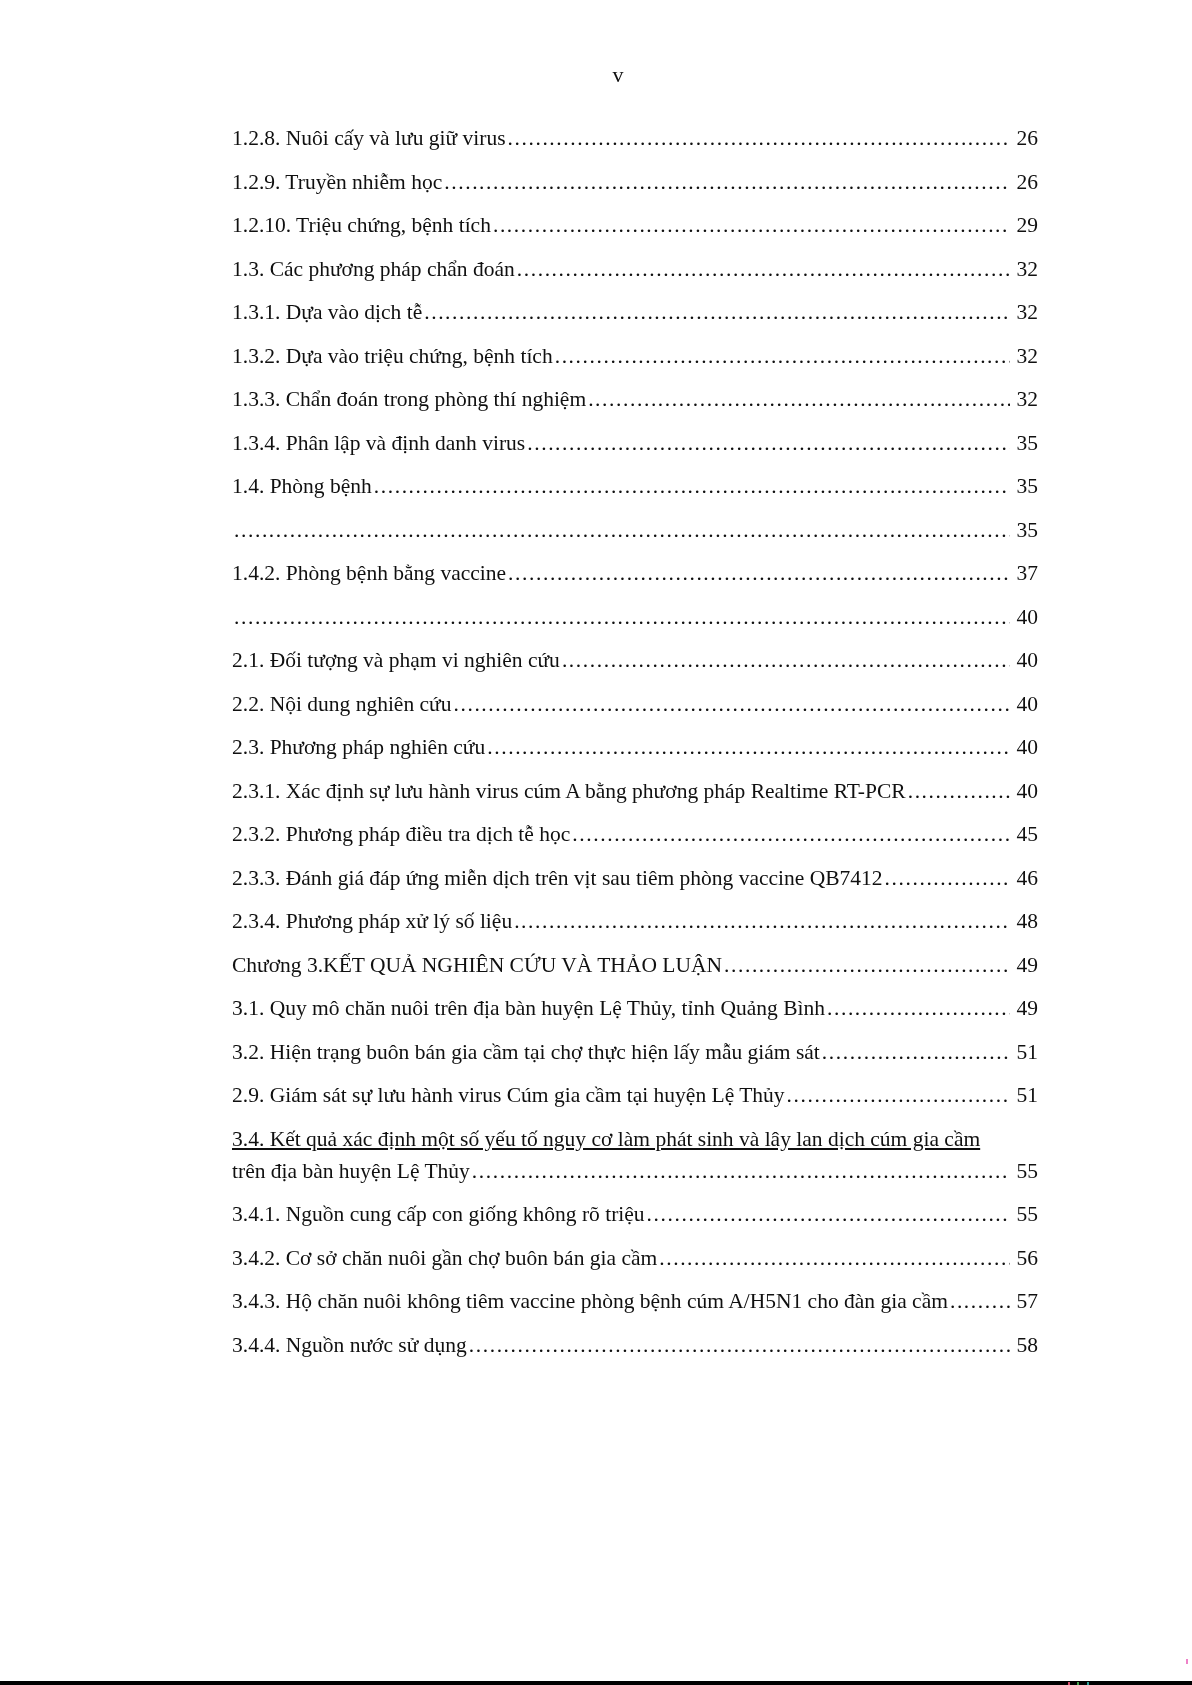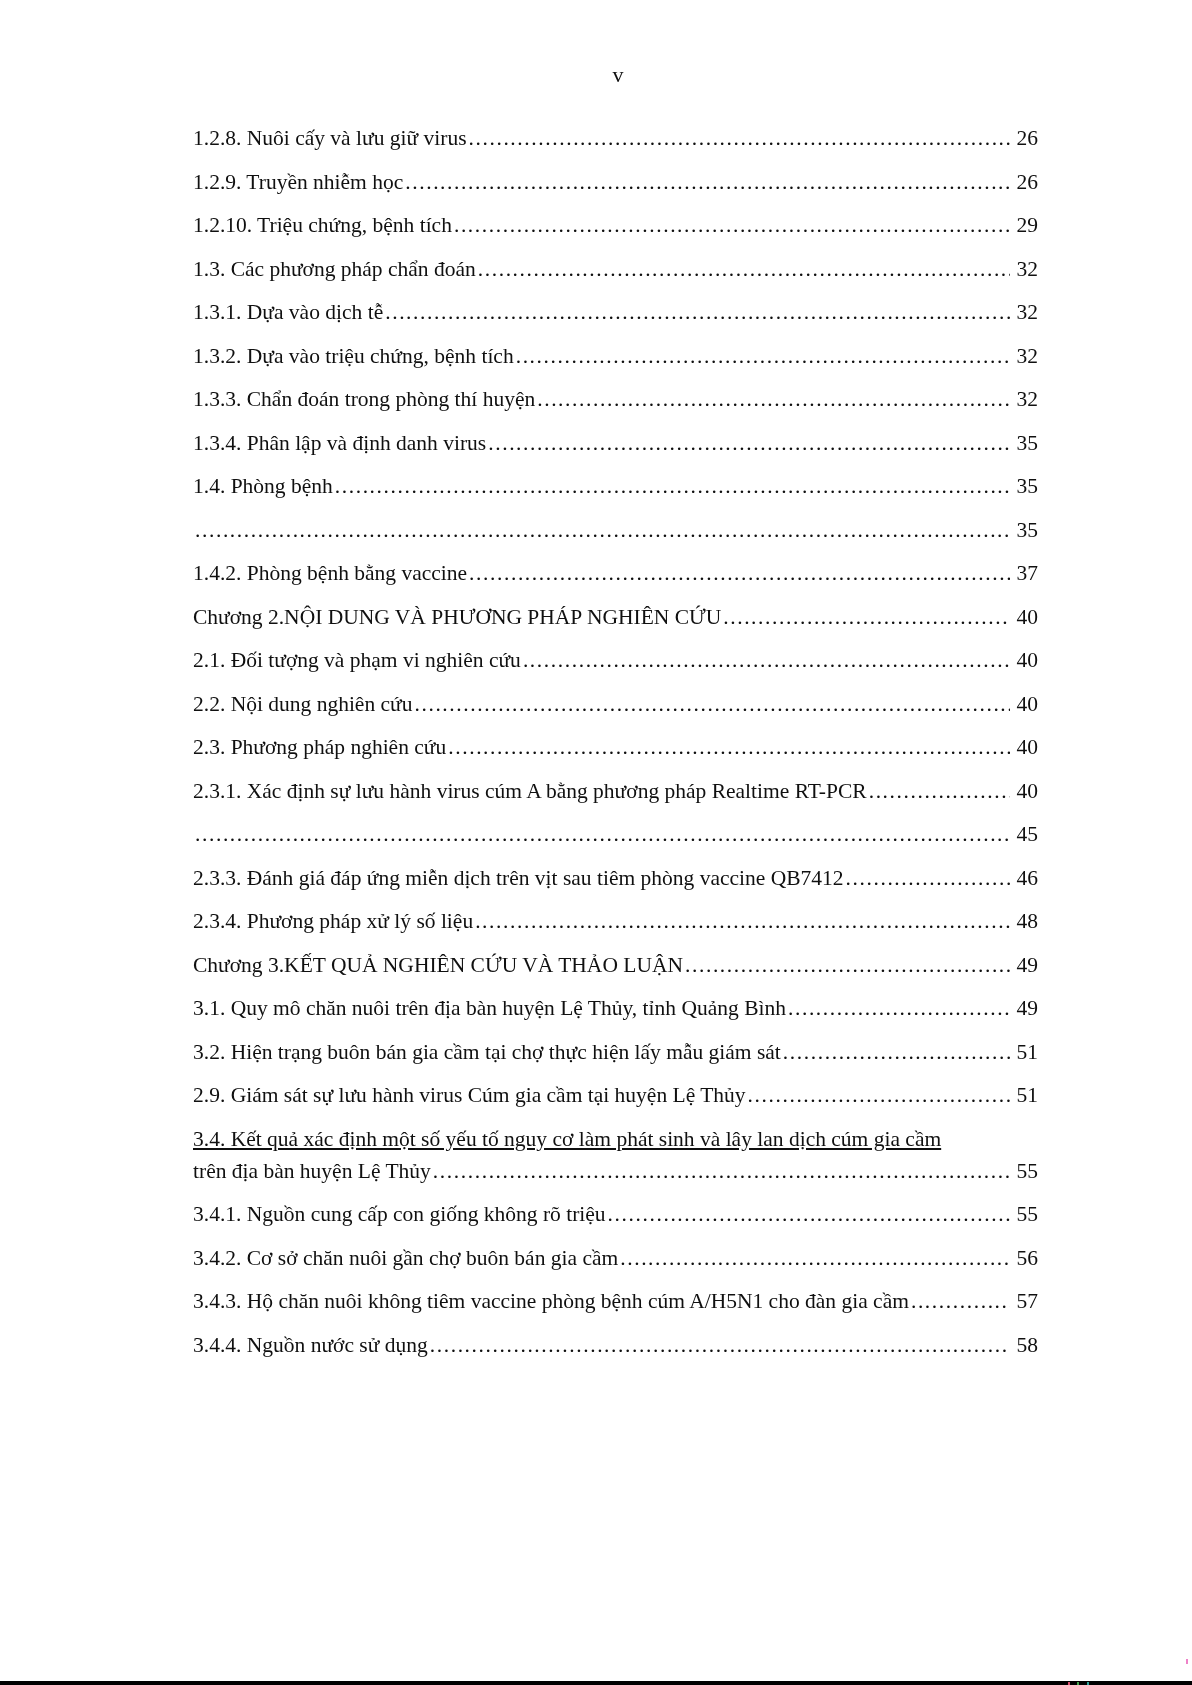--- a/index.html
+++ b/index.html
@@ -32,20 +32,21 @@
   }
   .toc {
     position: absolute;
     top: 122px;
     left: 193px;
     width: 845px;
   }
   .toc-row {
     margin-bottom: 11.5px;
     overflow: hidden;
+    margin-left: 39px;
   }
   .toc-line1 {
     font-size: 21.5px;
     line-height: 32px;
     white-space: nowrap;
     text-decoration: underline;
   }
   .toc-lineflex {
     display: flex;
     align-items: baseline;
@@ -132,21 +133,21 @@
   </div>
       <div class="toc-row">
     <div class="toc-lineflex">
       <span class="toc-label">1.3.2. Dựa vào triệu chứng, bệnh tích</span>
       <span class="toc-dots">............................................................................................................................................................................................................................................................................................................</span>
       <span class="toc-page">32</span>
     </div>
   </div>
       <div class="toc-row">
     <div class="toc-lineflex">
-      <span class="toc-label">1.3.3. Chẩn đoán trong phòng thí huyện</span>
+      <span class="toc-label">1.3.3. Chẩn đoán trong phòng thí nghiệm</span>
       <span class="toc-dots">............................................................................................................................................................................................................................................................................................................</span>
       <span class="toc-page">32</span>
     </div>
   </div>
       <div class="toc-row">
     <div class="toc-lineflex">
       <span class="toc-label">1.3.4. Phân lập và định danh virus</span>
       <span class="toc-dots">............................................................................................................................................................................................................................................................................................................</span>
       <span class="toc-page">35</span>
     </div>
@@ -166,21 +167,20 @@
   </div>
       <div class="toc-row">
     <div class="toc-lineflex">
       <span class="toc-label">1.4.2. Phòng bệnh bằng vaccine</span>
       <span class="toc-dots">............................................................................................................................................................................................................................................................................................................</span>
       <span class="toc-page">37</span>
     </div>
   </div>
       <div class="toc-row">
     <div class="toc-lineflex">
-      <span class="toc-label">Chương 2.NỘI DUNG VÀ PHƯƠNG PHÁP NGHIÊN CỨU</span>
       <span class="toc-dots">............................................................................................................................................................................................................................................................................................................</span>
       <span class="toc-page">40</span>
     </div>
   </div>
       <div class="toc-row">
     <div class="toc-lineflex">
       <span class="toc-label">2.1. Đối tượng và phạm vi nghiên cứu</span>
       <span class="toc-dots">............................................................................................................................................................................................................................................................................................................</span>
       <span class="toc-page">40</span>
     </div>
@@ -201,20 +201,21 @@
   </div>
       <div class="toc-row">
     <div class="toc-lineflex">
       <span class="toc-label">2.3.1. Xác định sự lưu hành virus cúm A bằng phương pháp Realtime RT-PCR</span>
       <span class="toc-dots">............................................................................................................................................................................................................................................................................................................</span>
       <span class="toc-page">40</span>
     </div>
   </div>
       <div class="toc-row">
     <div class="toc-lineflex">
+      <span class="toc-label">2.3.2. Phương pháp điều tra dịch tễ học</span>
       <span class="toc-dots">............................................................................................................................................................................................................................................................................................................</span>
       <span class="toc-page">45</span>
     </div>
   </div>
       <div class="toc-row">
     <div class="toc-lineflex">
       <span class="toc-label">2.3.3. Đánh giá đáp ứng miễn dịch trên vịt sau tiêm phòng vaccine QB7412</span>
       <span class="toc-dots">............................................................................................................................................................................................................................................................................................................</span>
       <span class="toc-page">46</span>
     </div>

